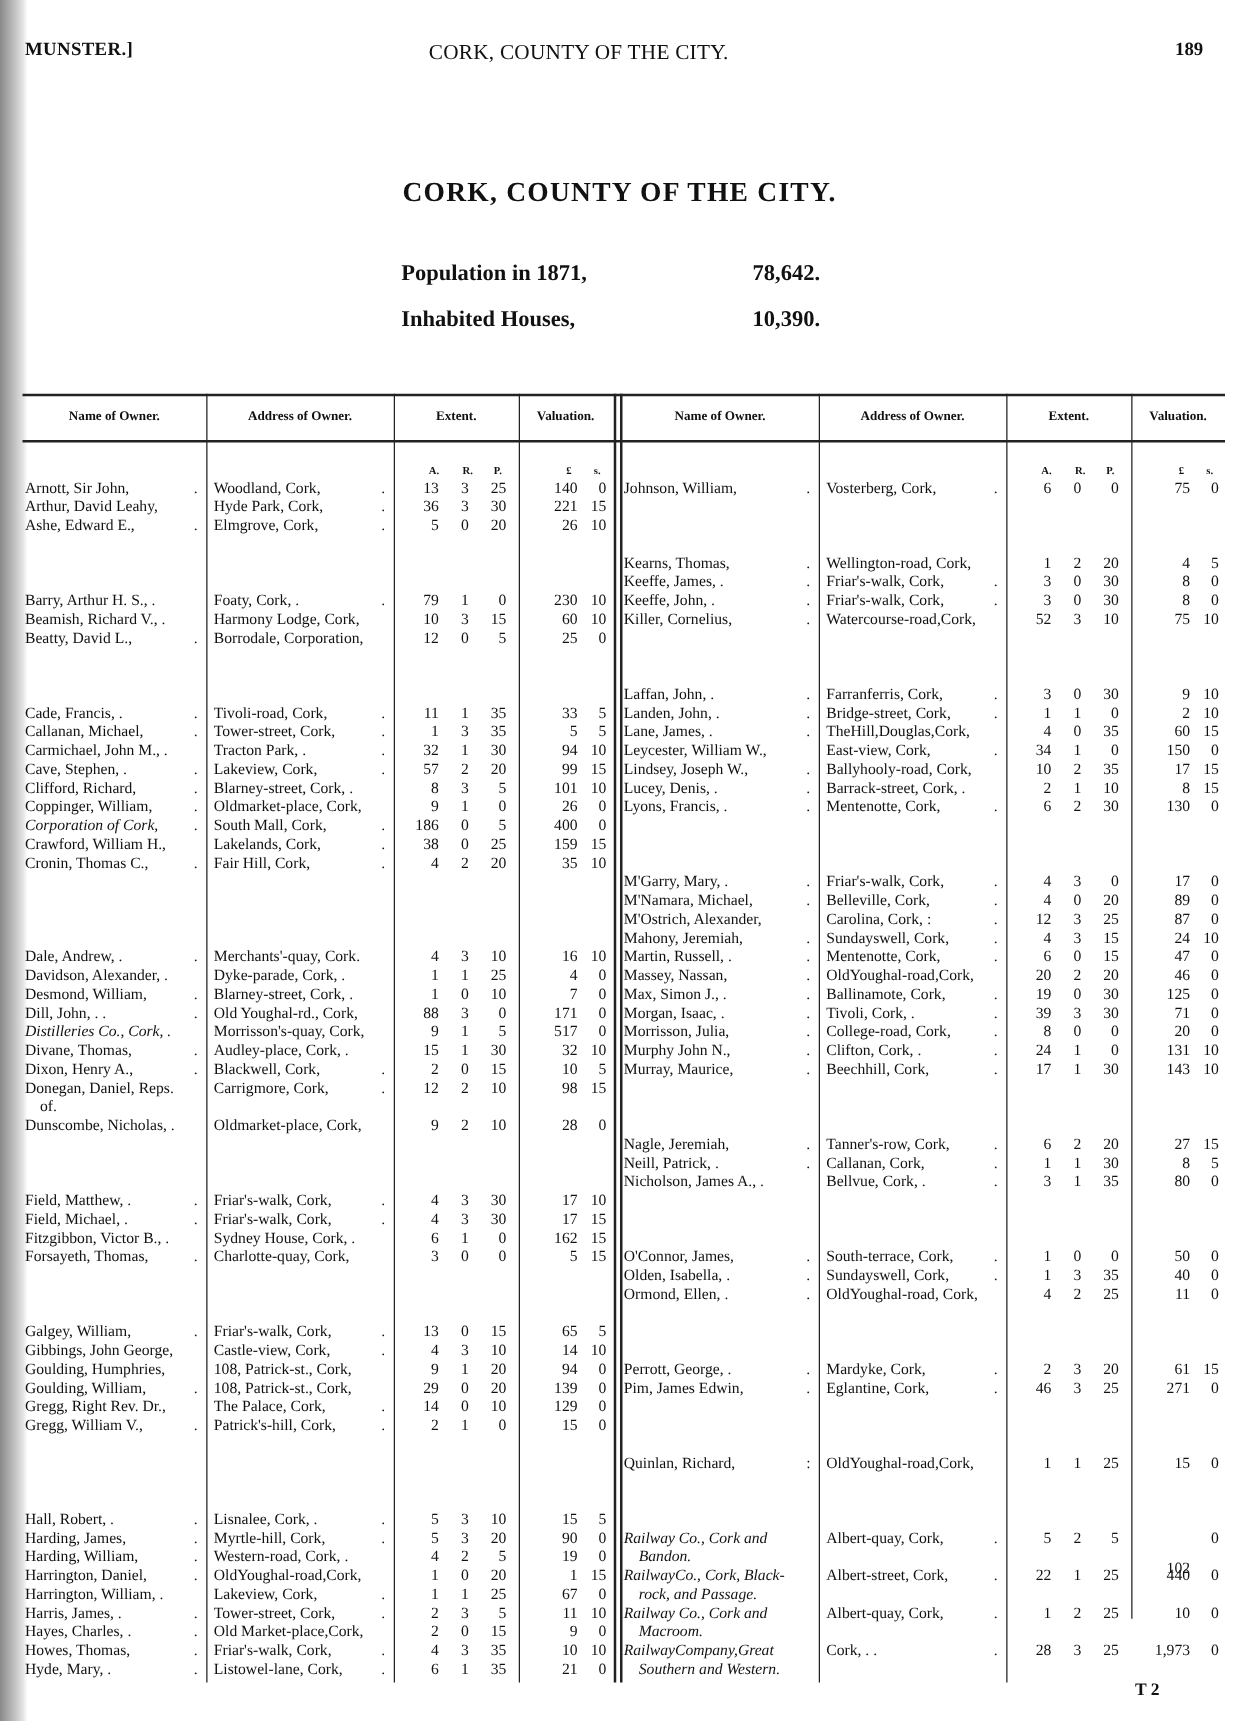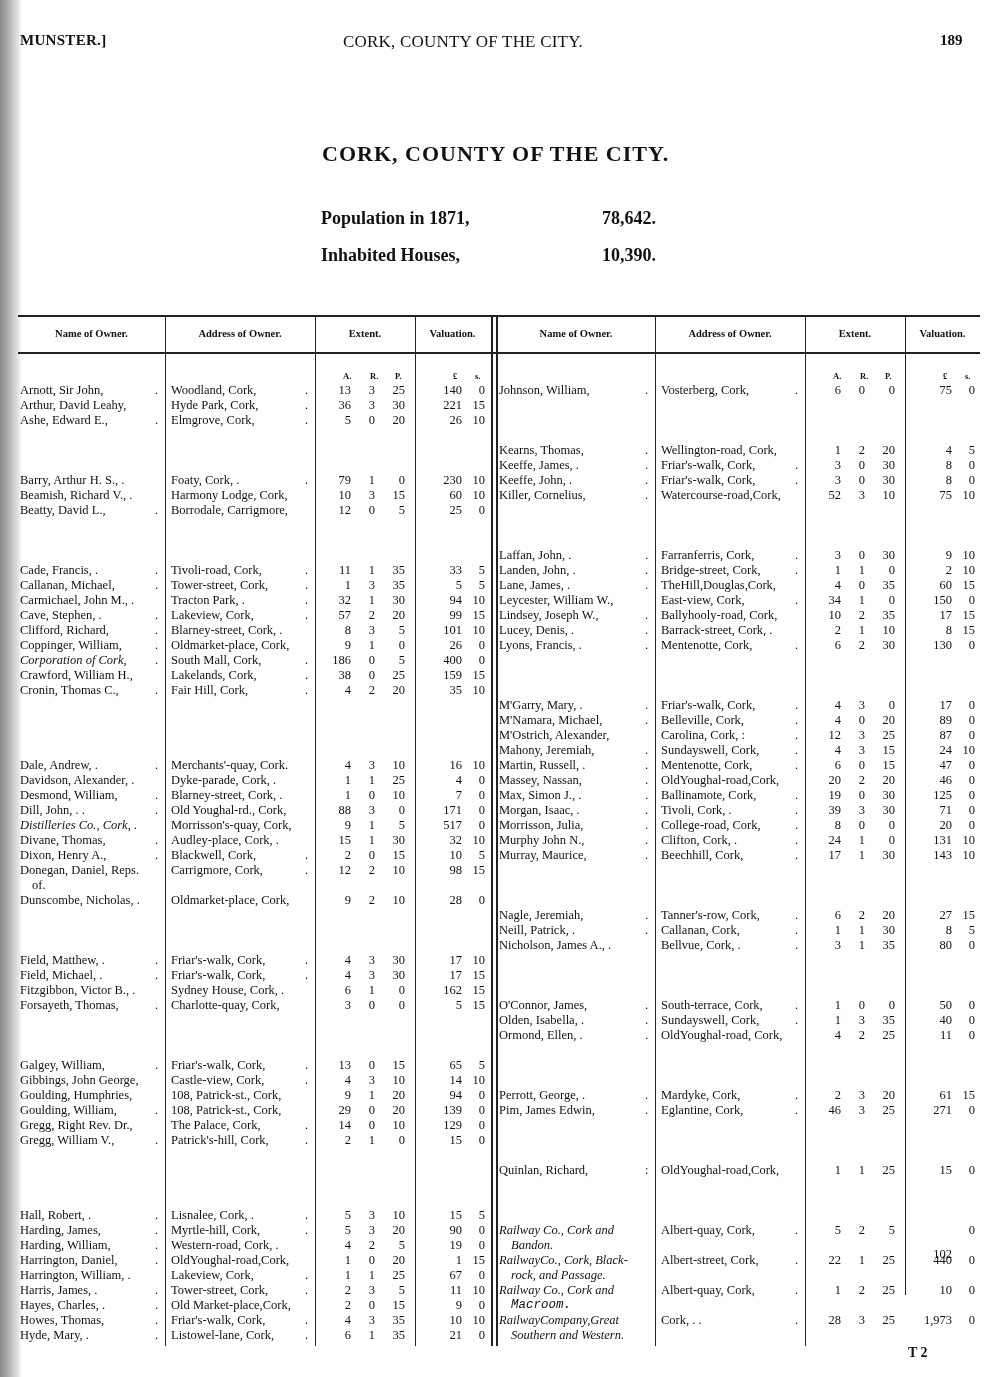--- a/index.html
+++ b/index.html
@@ -128,21 +128,21 @@
     <span class="addr" style="left: 171px;">Harmony Lodge, Cork,</span>
     <span class="num" style="left: 325px; width: 26px;">10</span>
     <span class="num" style="left: 361px; width: 14px;">3</span>
     <span class="num" style="left: 385px; width: 20px;">15</span>
     <span class="num" style="left: 420px; width: 42px;">60</span>
     <span class="num" style="left: 467px; width: 18px;">10</span>
   </div>
 <div class="row" style="left: 0px; top: 503px; width: 1000px; height: 15px; pointer-events: none;">
     <span class="name" style="left: 20px;">Beatty, David L.,</span>
     <span class="dotc" style="left: 155px;">.</span>
-    <span class="addr" style="left: 171px;">Borrodale, Carrigmore,</span>
+    <span class="addr" style="left: 171px;">Borrodale, Corporation,</span>
     <span class="num" style="left: 325px; width: 26px;">12</span>
     <span class="num" style="left: 361px; width: 14px;">0</span>
     <span class="num" style="left: 385px; width: 20px;">5</span>
     <span class="num" style="left: 420px; width: 42px;">25</span>
     <span class="num" style="left: 467px; width: 18px;">0</span>
   </div>
 <div class="row" style="left: 0px; top: 563px; width: 1000px; height: 15px; pointer-events: none;">
     <span class="name" style="left: 20px;">Cade, Francis,   .</span>
     <span class="dotc" style="left: 155px;">.</span>
     <span class="addr" style="left: 171px;">Tivoli-road, Cork,</span>
@@ -905,21 +905,21 @@
     <span class="name it" style="left: 499px;">Railway Co., Cork and</span>
     <span class="addr" style="left: 661px;">Albert-quay, Cork,</span>
     <span class="dotc" style="left: 795px;">.</span>
     <span class="num" style="left: 815px; width: 26px;">1</span>
     <span class="num" style="left: 851px; width: 14px;">2</span>
     <span class="num" style="left: 875px; width: 20px;">25</span>
     <span class="num" style="left: 910px; width: 42px;">10</span>
     <span class="num" style="left: 957px; width: 18px;">0</span>
   </div>
 <div class="row" style="left: 0px; top: 1298px; width: 1000px; height: 15px; pointer-events: none;">
-    <span class="name it" style="left: 511px; font-family: Liberation Mono, monospace;">Macroom.</span>
+    <span class="name it" style="left: 511px;">Macroom.</span>
   </div>
 <div class="row" style="left: 0px; top: 1313px; width: 1000px; height: 15px; pointer-events: none;">
     <span class="name it" style="left: 499px;">RailwayCompany,Great</span>
     <span class="addr" style="left: 661px;">Cork,   .   .</span>
     <span class="dotc" style="left: 795px;">.</span>
     <span class="num" style="left: 815px; width: 26px;">28</span>
     <span class="num" style="left: 851px; width: 14px;">3</span>
     <span class="num" style="left: 875px; width: 20px;">25</span>
     <span class="num" style="left: 910px; width: 42px;">1,973</span>
     <span class="num" style="left: 957px; width: 18px;">0</span>

